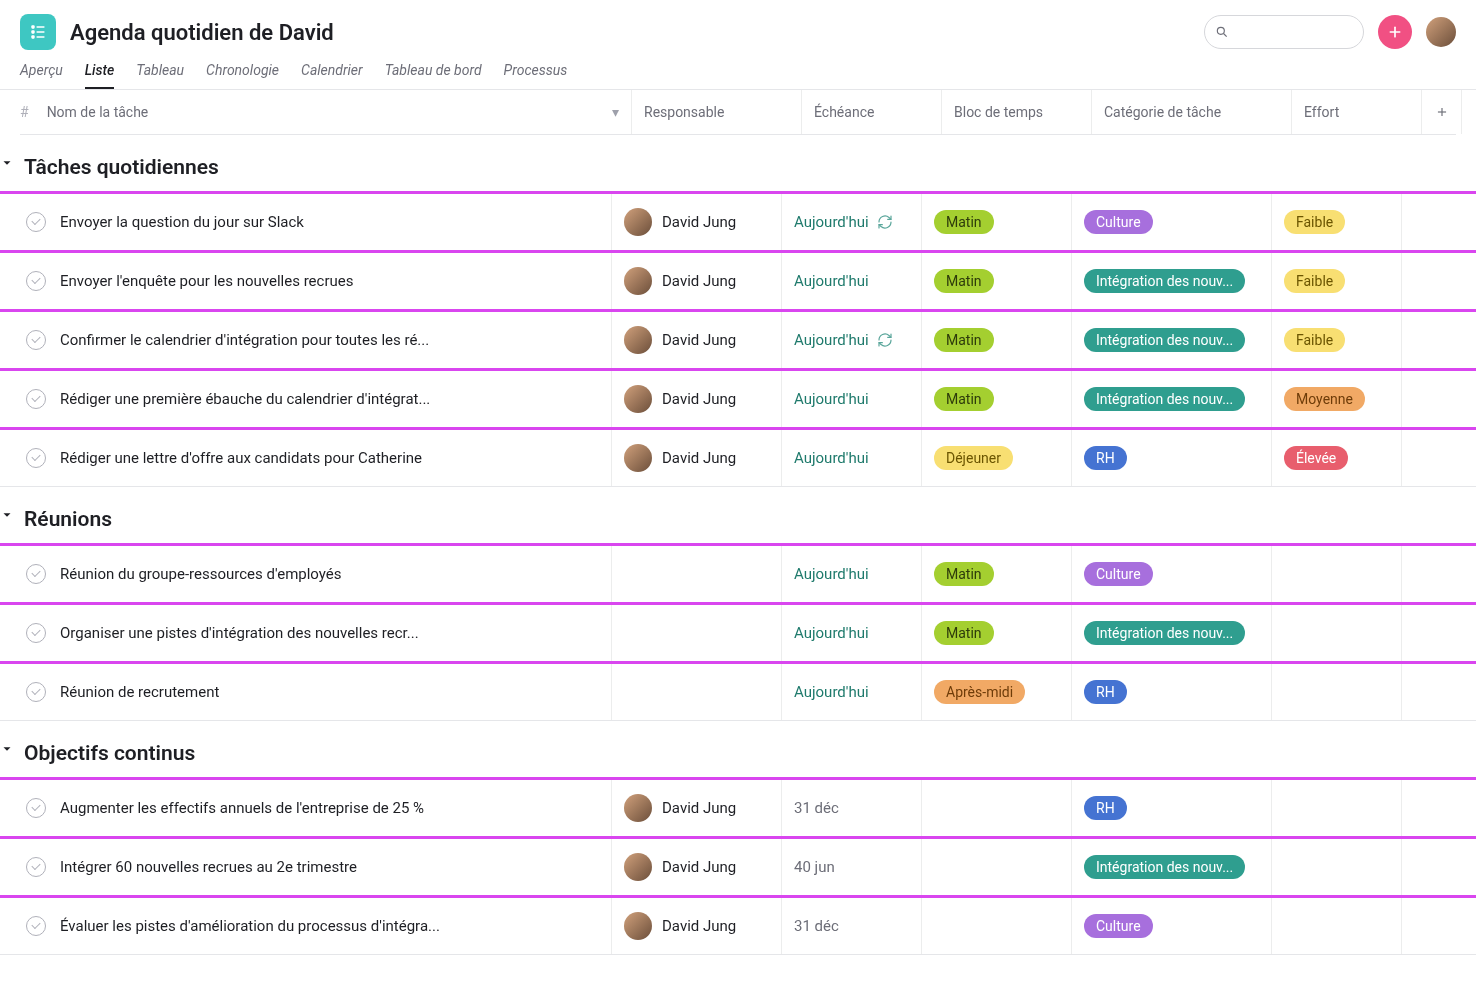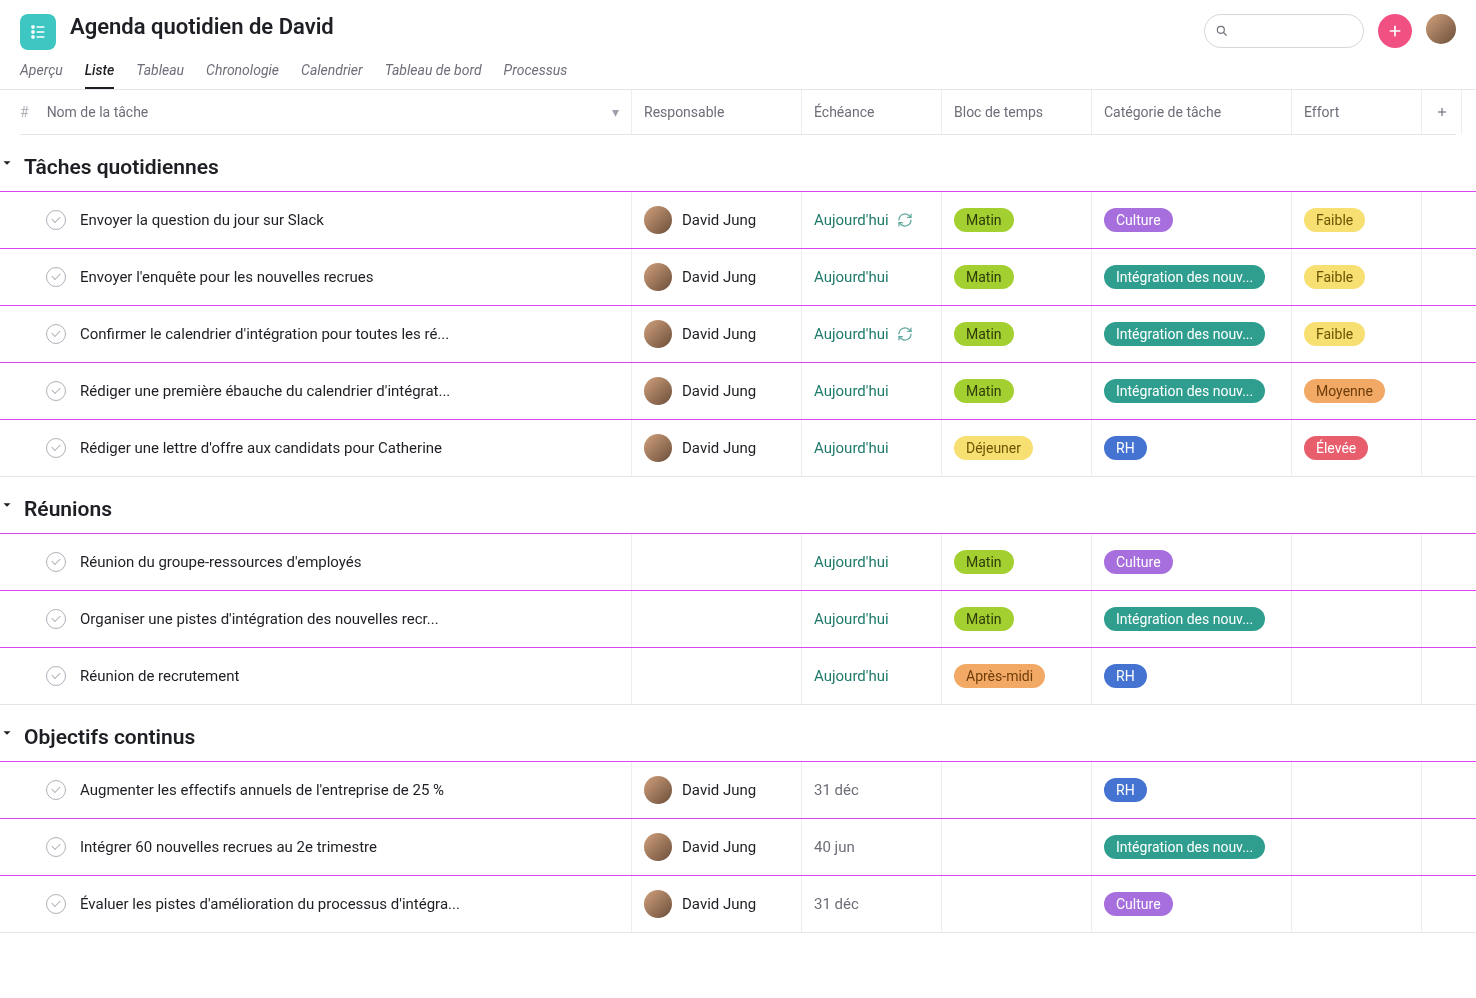--- a/index.html
+++ b/index.html
@@ -1,17 +1,17 @@
 <!DOCTYPE html>
 <html><head>
 <meta charset="utf-8">
 <style>
   * { box-sizing: border-box; margin: 0; padding: 0; }
   body { font-family: -apple-system, BlinkMacSystemFont, "Segoe UI", Roboto, Helvetica, Arial, sans-serif; background: #fff; color: #1e1f24; width: 1476px; }
-  .header { display: flex; align-items: flex-start; padding: 14px 20px 0 20px; gap: 14px; }
+  .header { display: flex; align-items: center; padding: 14px 20px 0 20px; gap: 14px; }
   .logo { width: 36px; height: 36px; border-radius: 8px; background: #3ec7c2; display:flex; align-items:center; justify-content:center; }
   .logo svg { width: 20px; height: 20px; fill: #fff; }
   .title { font-size: 22px; font-weight: 600; }
   .header-spacer { flex: 1; }
   .search { display:flex; align-items:center; width: 160px; height:34px; border:1px solid #d6d7db; border-radius:18px; padding:0 10px; color:#6d6e78; }
   .search svg{ width:14px; height:14px; stroke:#6d6e78; fill:none;}
   .add-btn { width:34px; height:34px; border-radius:50%; background:#f15083; display:flex; align-items:center; justify-content:center; }
   .add-btn svg{ width:16px; height:16px; stroke:#fff; }
   .avatar { width:30px; height:30px; border-radius:50%; background:linear-gradient(135deg,#d1a17c,#6b4e3a); }
   .tabs { display:flex; gap:22px; padding:12px 20px 0 20px; border-bottom:1px solid #e5e6e9; height:40px;font-style:italic; }
@@ -20,21 +20,21 @@
   .columns { display:grid; grid-template-columns: 612px 170px 140px 150px 200px 130px 40px; border-bottom:1px solid #e5e6e9; margin:0 20px; }
   .col-head { padding:14px 12px; font-size:14px; color:#6d6e78; border-right:1px solid #eceded; }
   .col-head.first { padding-left:0; display:flex; gap:18px; }
   .col-head.first .hash { color:#b0b1ba; }
   .col-head.first .name-label { flex:1; }
   .dropdown-icon{ color:#9ea0ab; }
   .add-col { display:flex; align-items:center; justify-content:center; color:#6d6e78; }
   .section-head { display:flex; align-items:flex-start; gap:10px; padding:20px 0 12px 0; }
   .section-head .caret{ width:14px; height:14px; }
   .section-head h2{ font-size:21px; font-weight:600; }
-  .row { display:grid; grid-template-columns: 612px 170px 140px 150px 200px 130px 40px; border-top:1px solid #d946ef;padding-left:20px; }
+  .row { display:grid; grid-template-columns: 612px 170px 140px 150px 200px 130px 40px; border-top:3px solid #d946ef; }
   .row:last-child { border-bottom:1px solid #e5e6e9; }
   .cell { padding:14px 12px; border-right:1px solid #eceded; display:flex; align-items:center; font-size:15px; min-height:56px; }
   .cell.task { padding-left:26px; gap:14px; }
   .cell.task .text{ white-space:nowrap; overflow:hidden; text-overflow:ellipsis; max-width:500px; }
   .completion-circle{ width:20px; height:20px; flex-shrink:0; border-radius:50%; border:1.5px solid #b0b1ba; position:relative; }
   .completion-circle::after{ content:""; position:absolute; left:5px; top:5px; width:7px; height:4px; border-left:1.5px solid #b0b1ba; border-bottom:1.5px solid #b0b1ba; transform:rotate(-45deg);}
   .cell.assignee{ gap:10px; }
   .sm-avatar{ width:28px; height:28px; border-radius:50%; background:linear-gradient(135deg,#d1a17c,#6b4e3a); flex-shrink:0; }
   .cell.due{ color:#1f7a6c; gap:8px; }
   .cell.due.muted{ color:#6d6e78; }

